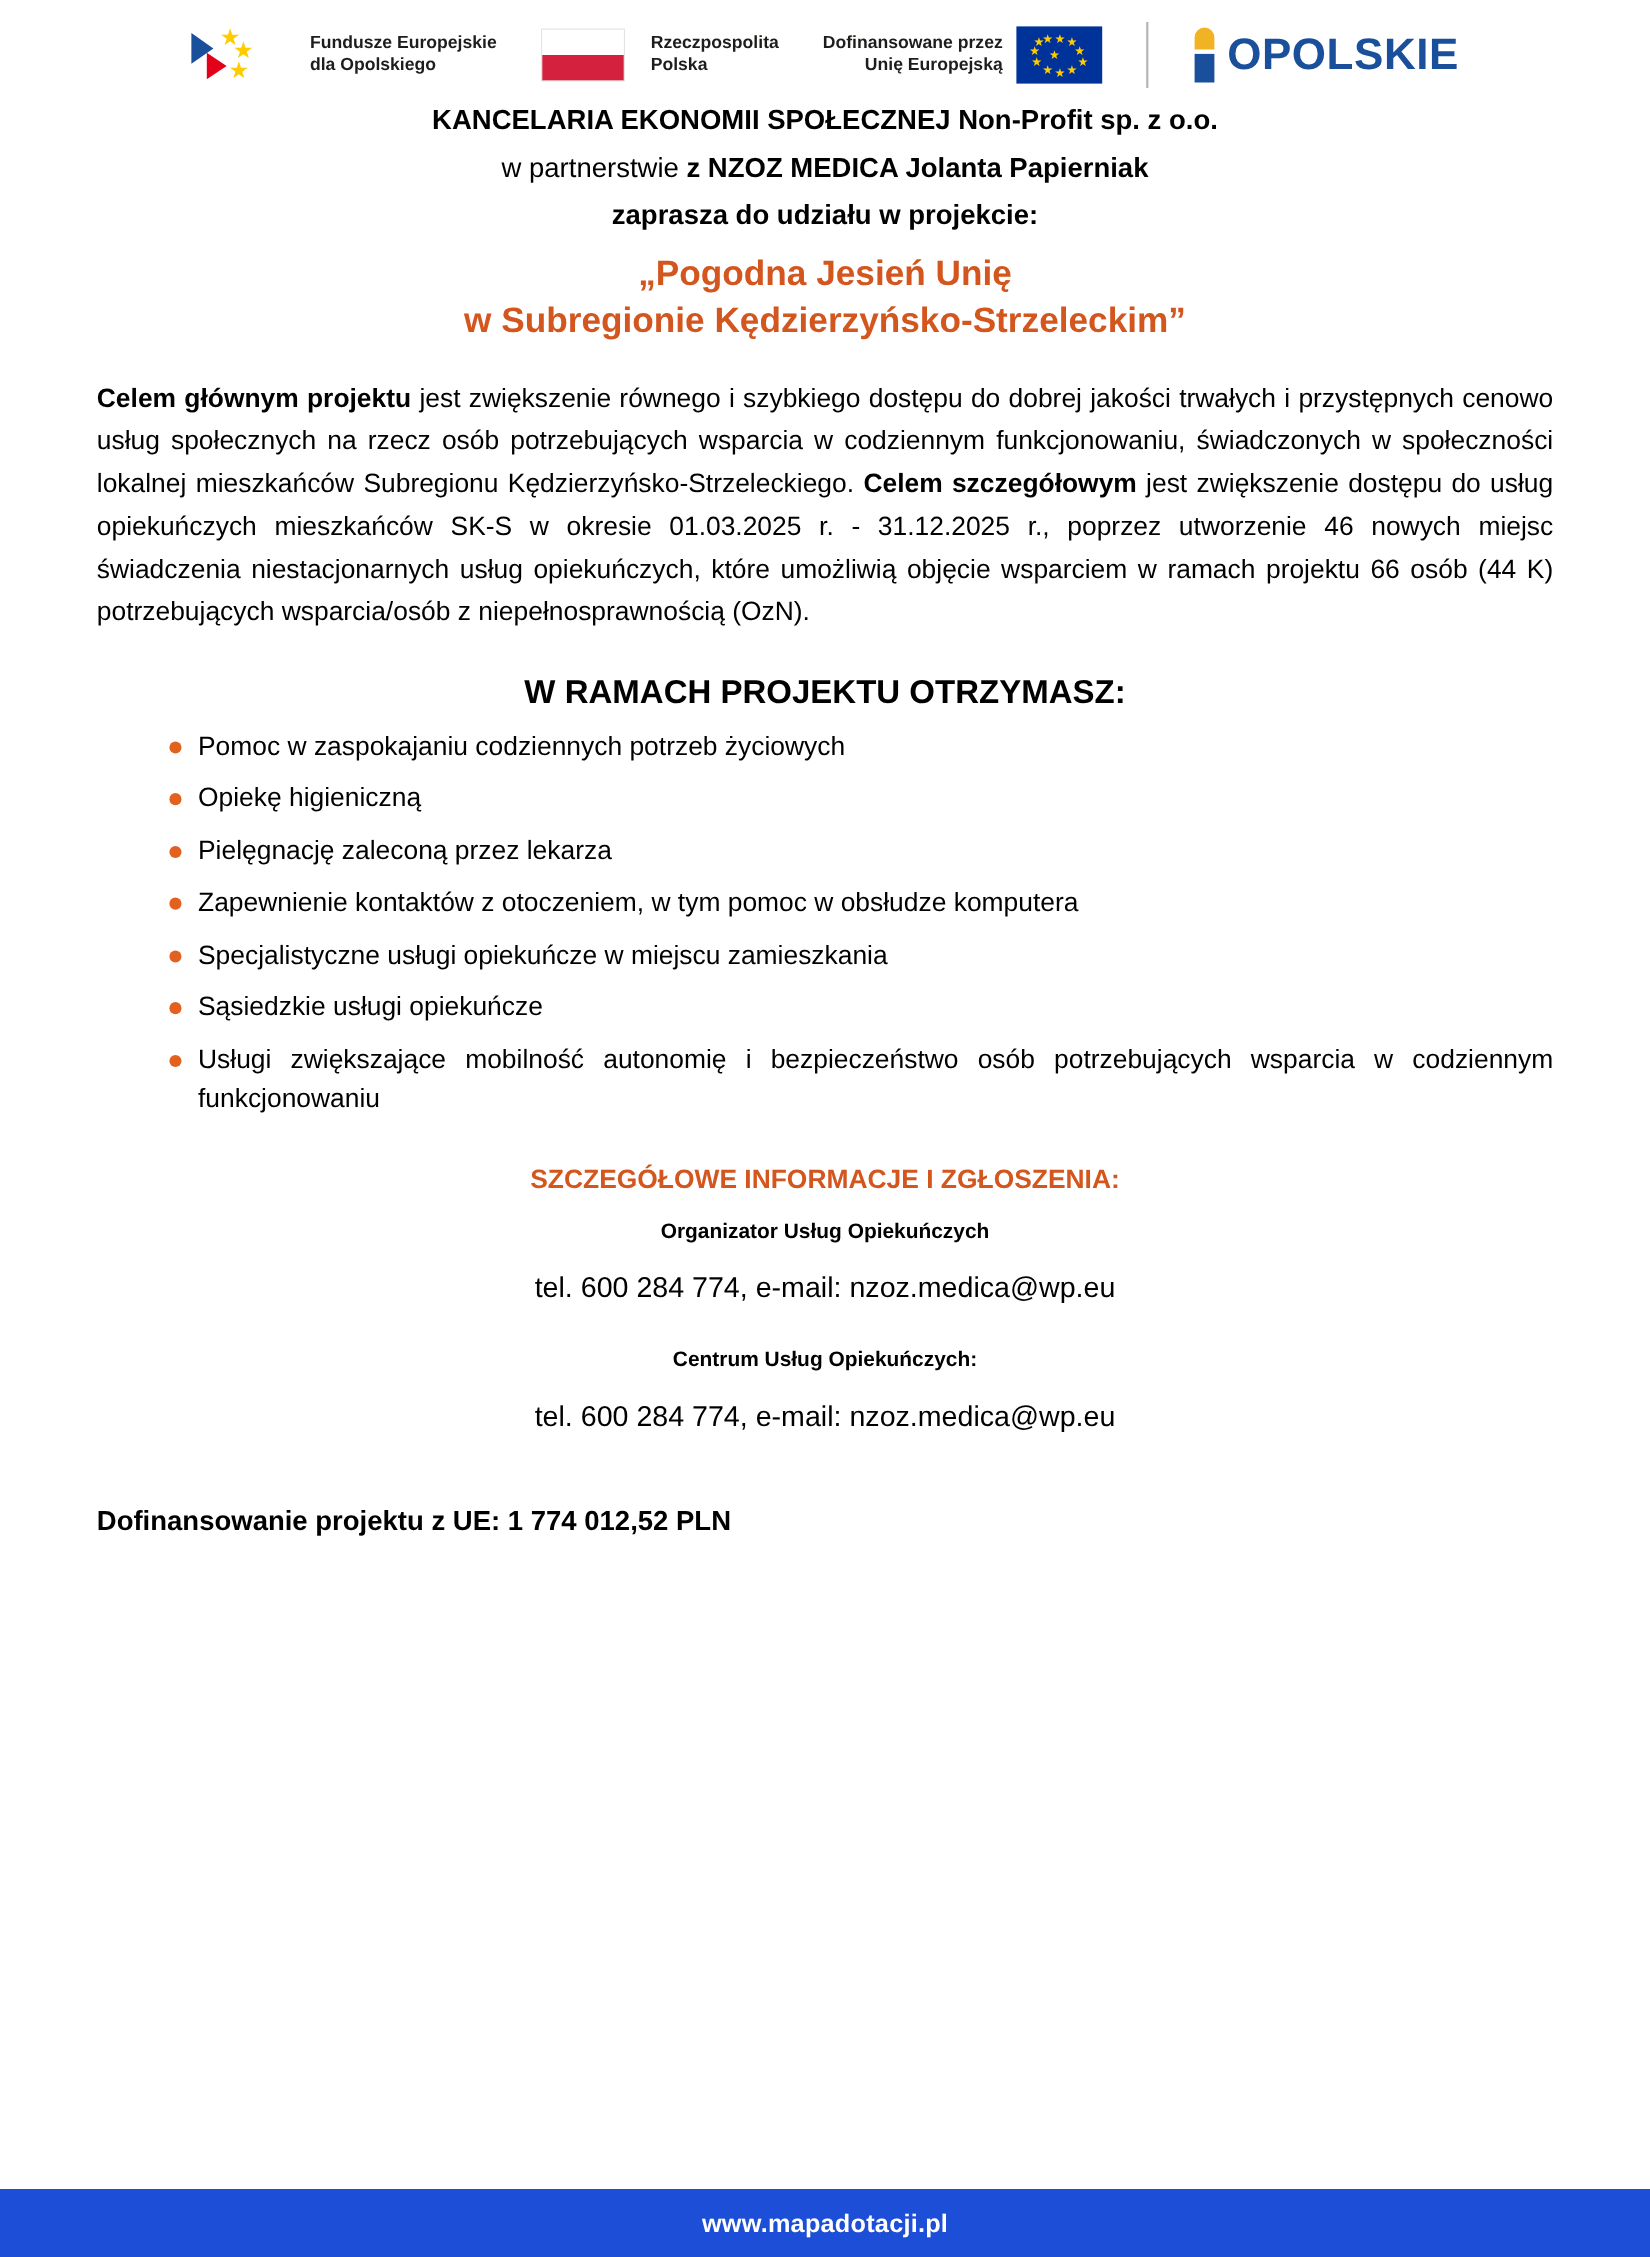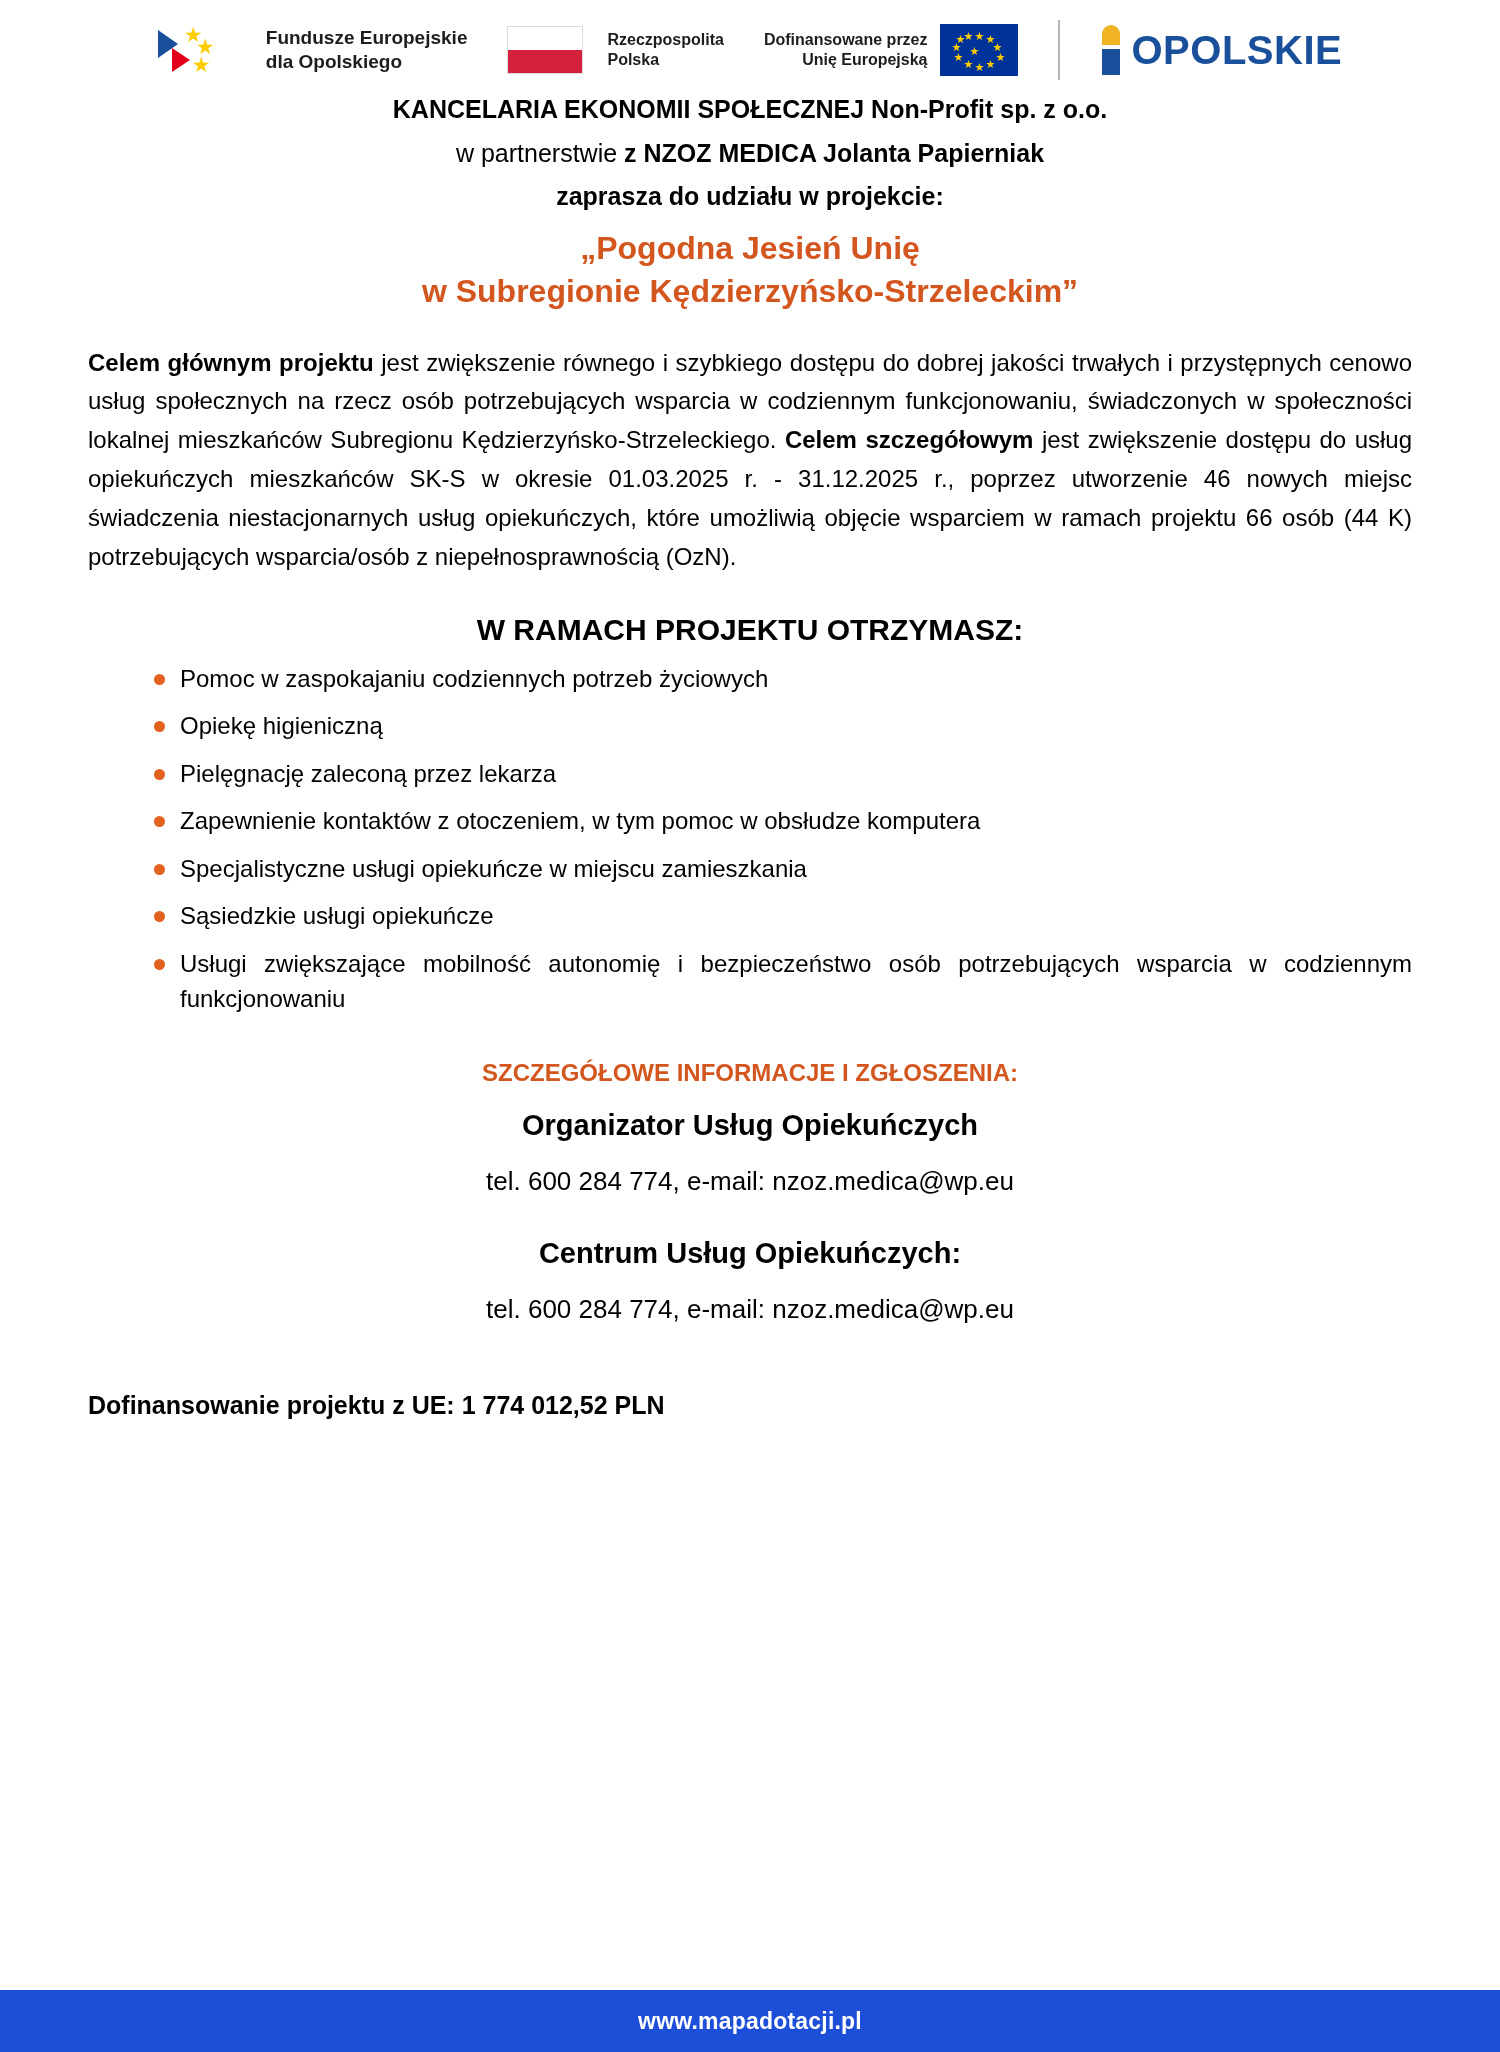--- a/index.html
+++ b/index.html
@@ -59,21 +59,21 @@
   }
   .ef-tri-red {
     position: absolute;
     left: 14px; top: 24px;
     width: 0; height: 0;
     border-left: 18px solid #e2001a;
     border-top: 12px solid transparent;
     border-bottom: 12px solid transparent;
   }
   .ef-text {
-    font-size: 19px;
+    font-size: 16px;
     line-height: 1.25;
     color: #1d1d1b;
     font-weight: 600;
     white-space: pre-line;
     margin-left: 44px;
   }
 
   
   .pl-logo {
     display: flex;
@@ -237,21 +237,21 @@
   .contact-heading {
     text-align: center;
     color: #d4561f;
     font-size: 24px;
     font-weight: 700;
     margin-top: 42px;
     margin-bottom: 22px;
   }
   .contact-name {
     text-align: center;
-    font-size: 29px;
+    font-size: 19px;
     font-weight: 700;
     margin-bottom: 14px;
   }
   .contact-details {
     text-align: center;
     font-size: 26px;
     margin-bottom: 4px;
     margin-top: 24px;
   }
   .contact-gap { height: 36px; }

